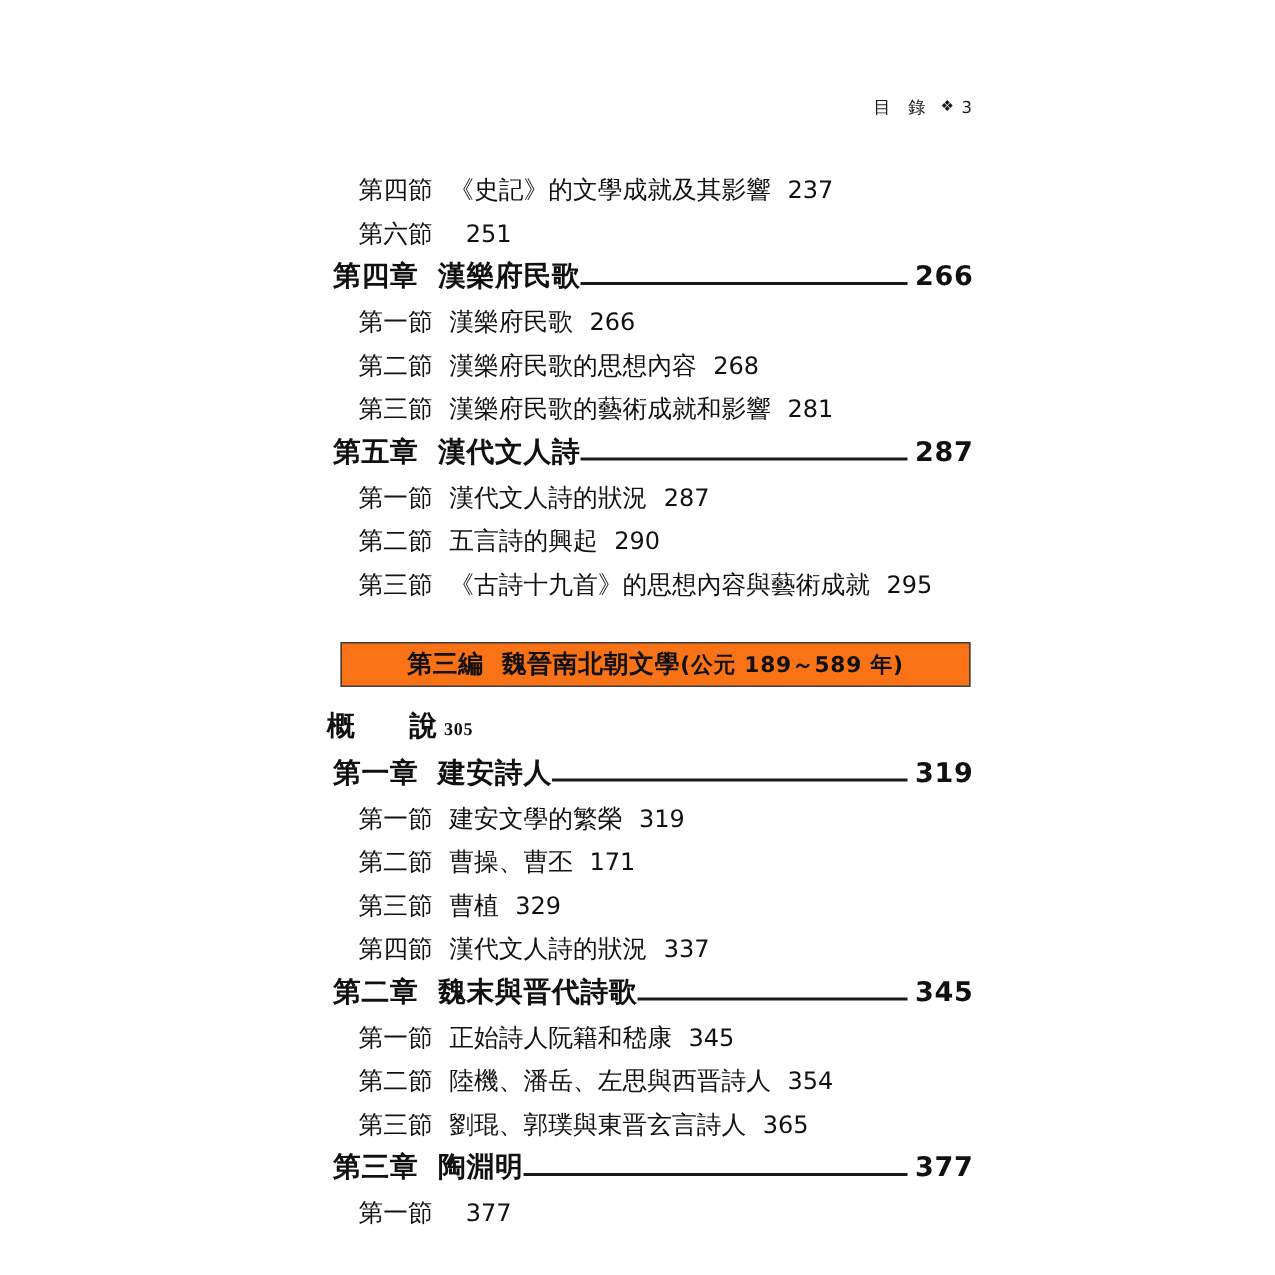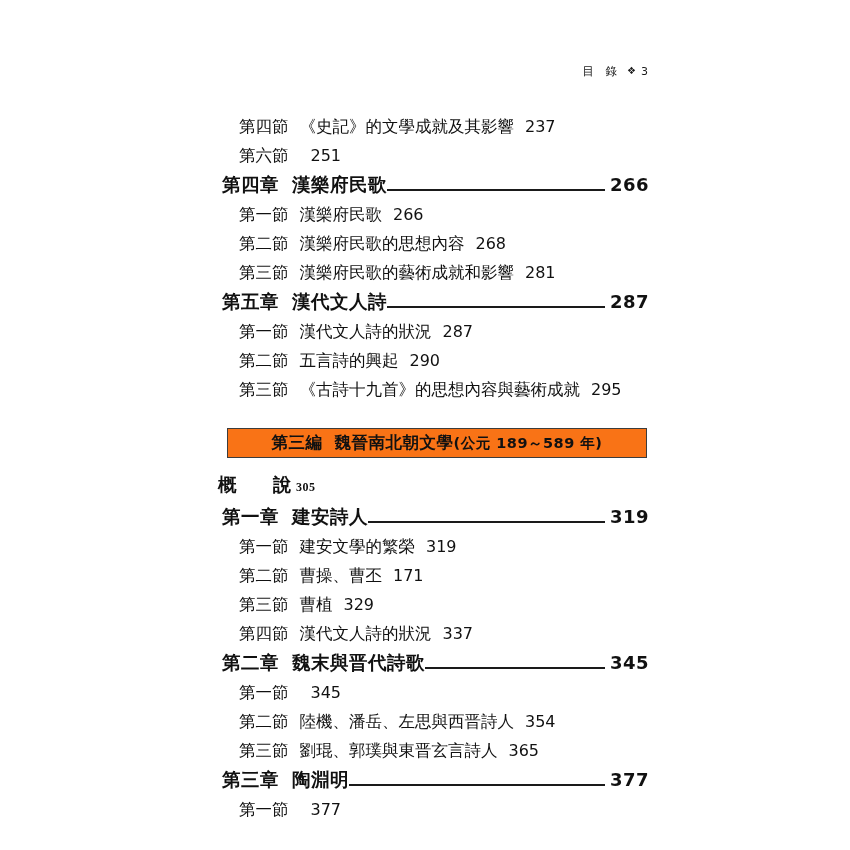--- a/index.html
+++ b/index.html
@@ -266,20 +266,21 @@
       <div class="row row-chapter">
         <span class="label">第二章</span>
         <span class="gap-wide"></span>
         <span class="label">魏末與晋代詩歌</span>
         <span class="leader"></span>
         <span class="pageno">345</span>
       </div>
       <div class="row row-section">
         <span class="label">第一節</span>
         <span class="gap-wide"></span>
+        <span class="label">正始詩人阮籍和嵇康</span>
         <span class="pageno">345</span>
       </div>
       <div class="row row-section">
         <span class="label">第二節</span>
         <span class="gap-wide"></span>
         <span class="label">陸機、潘岳、左思與西晋詩人</span>
         <span class="pageno">354</span>
       </div>
       <div class="row row-section">
         <span class="label">第三節</span>

